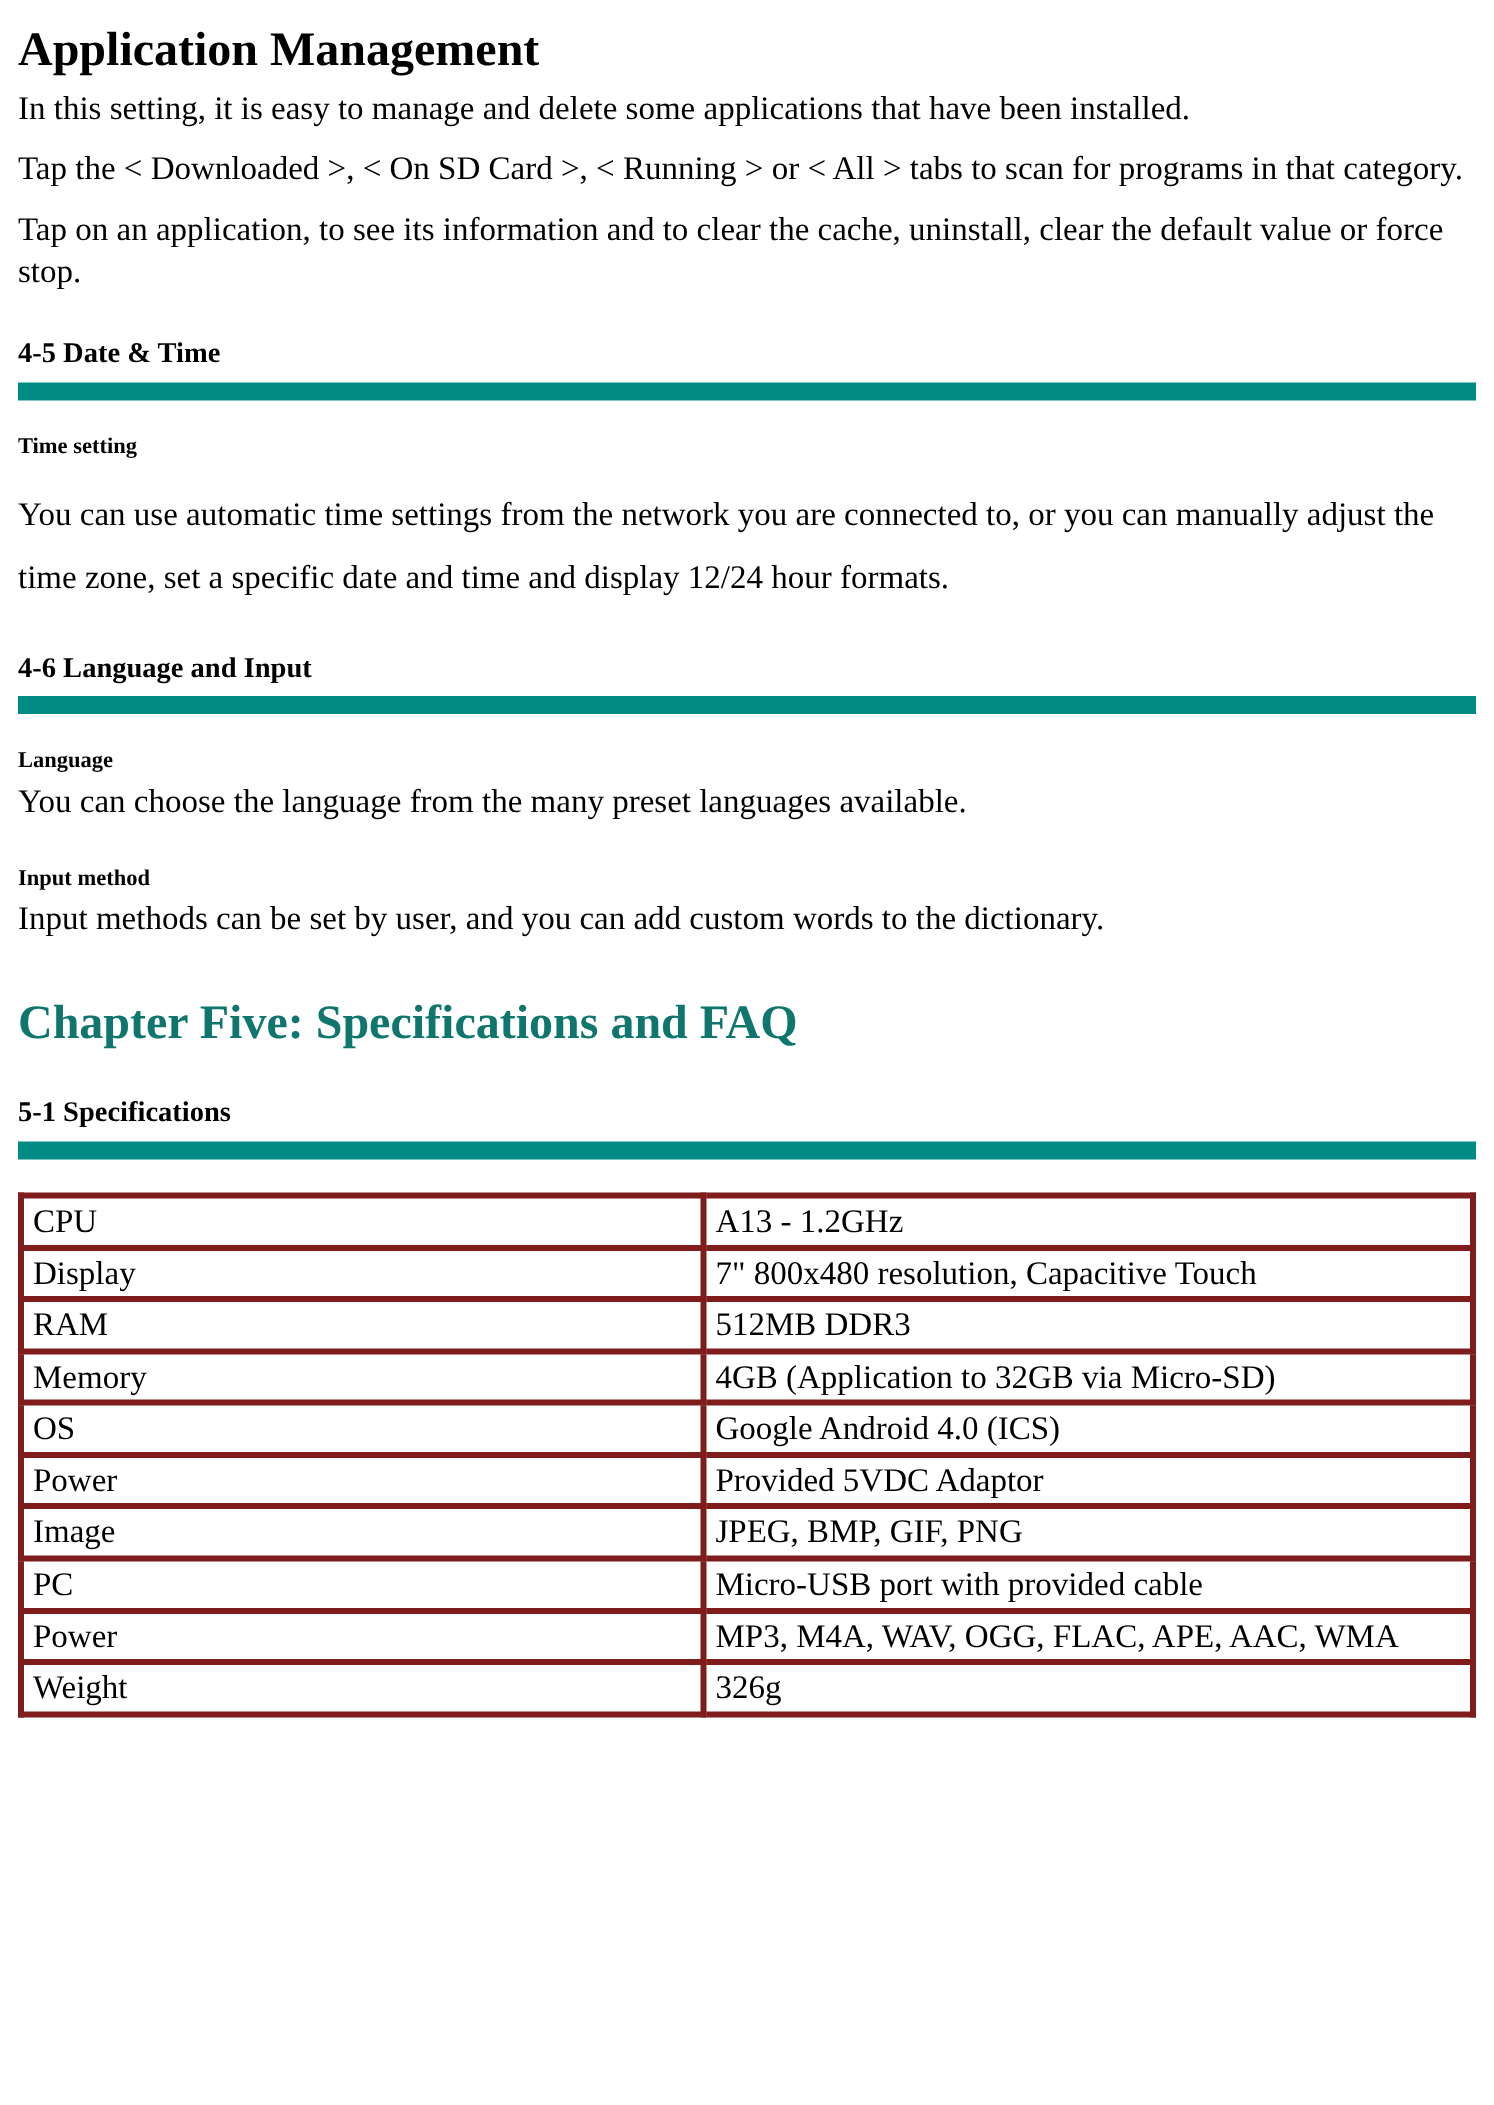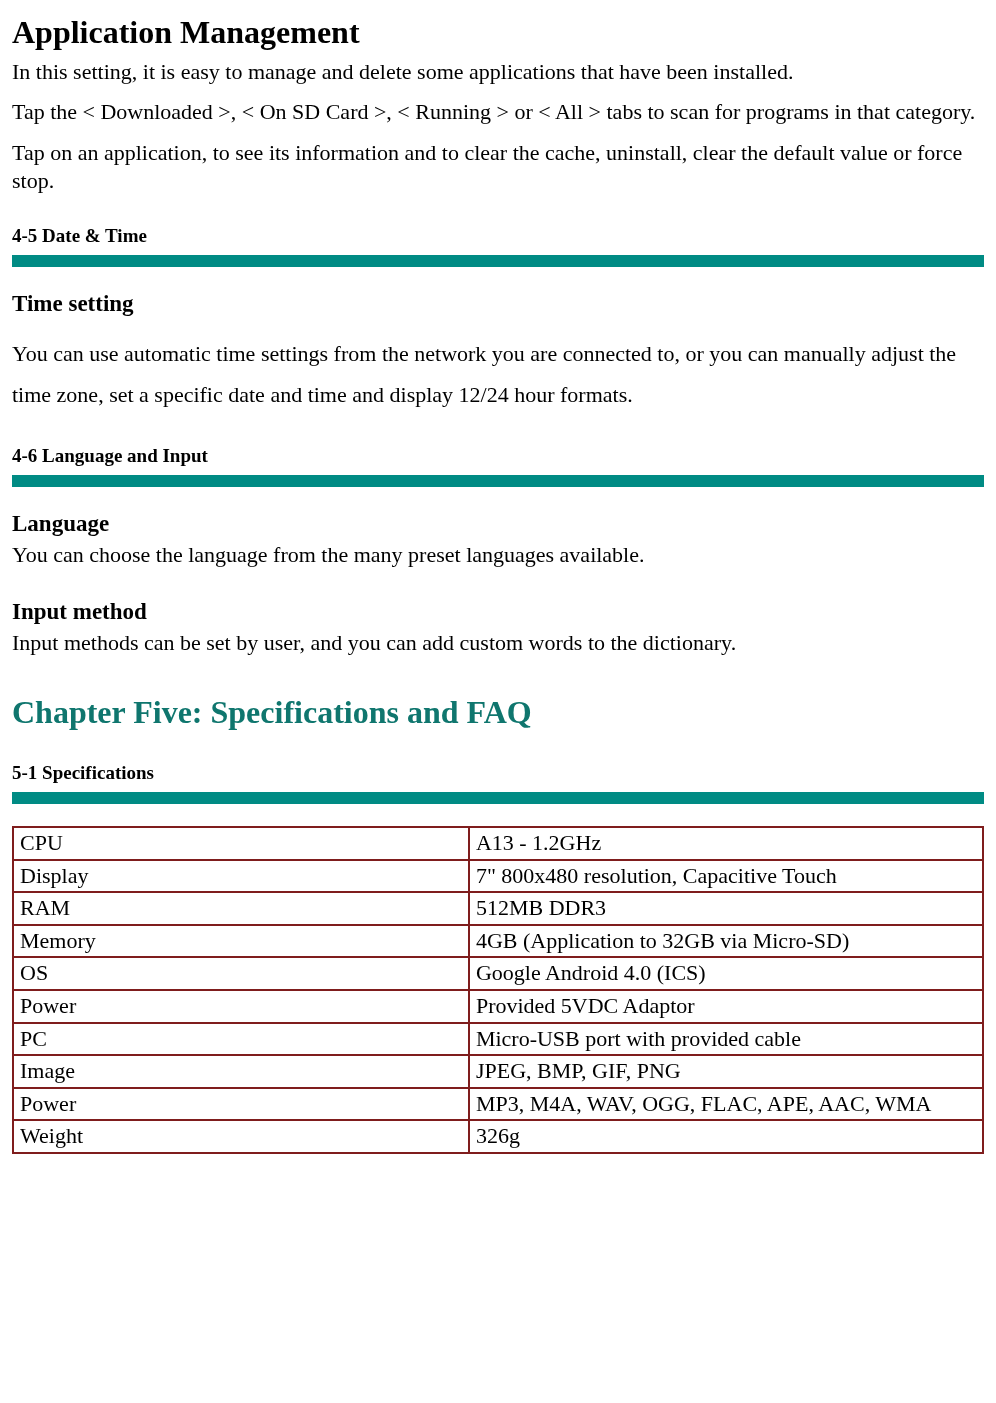--- a/index.html
+++ b/index.html
@@ -26,40 +26,40 @@
     margin: 28px 0 6px 0;
   }
   .teal-bar {
     background: #008b84;
     height: 12px;
     width: 100%;
     margin: 6px 0 22px 0;
   }
   .sub-bold {
     font-weight: bold;
-    font-size: 23px;
+    font-size: 15px;
     margin: 6px 0 2px 0;
   }
   .chapter-title {
     color: #0f766e;
     font-weight: bold;
     font-size: 32px;
     margin: 34px 0 10px 0;
   }
   .spaced {
     line-height: 1.9;
   }
   table.spec {
     border-collapse: collapse;
     width: 100%;
     margin-top: 10px;
     font-size: 22px;
   }
   table.spec td {
-    border: 2px solid #7f1d1d;
+    border: 4px solid #7f1d1d;
     padding: 1px 6px;
     vertical-align: top;
   }
   table.spec td:first-child {
     width: 47%;
   }
   .justify {
     text-align: justify;
   }
 </style>
@@ -109,26 +109,26 @@
       </tr>
     <tr>
         <td>OS</td>
         <td>Google Android 4.0 (ICS)</td>
       </tr>
     <tr>
         <td>Power</td>
         <td>Provided 5VDC Adaptor</td>
       </tr>
     <tr>
+        <td>Image</td>
+        <td>JPEG, BMP, GIF, PNG</td>
+      </tr>
+    <tr>
         <td>PC</td>
         <td>Micro-USB port with provided cable</td>
-      </tr>
-    <tr>
-        <td>Image</td>
-        <td>JPEG, BMP, GIF, PNG</td>
       </tr>
     <tr>
         <td>Power</td>
         <td class="justify">MP3, M4A, WAV, OGG, FLAC, APE, AAC, WMA</td>
       </tr>
     <tr>
         <td>Weight</td>
         <td>326g</td>
       </tr>
   </tbody>

